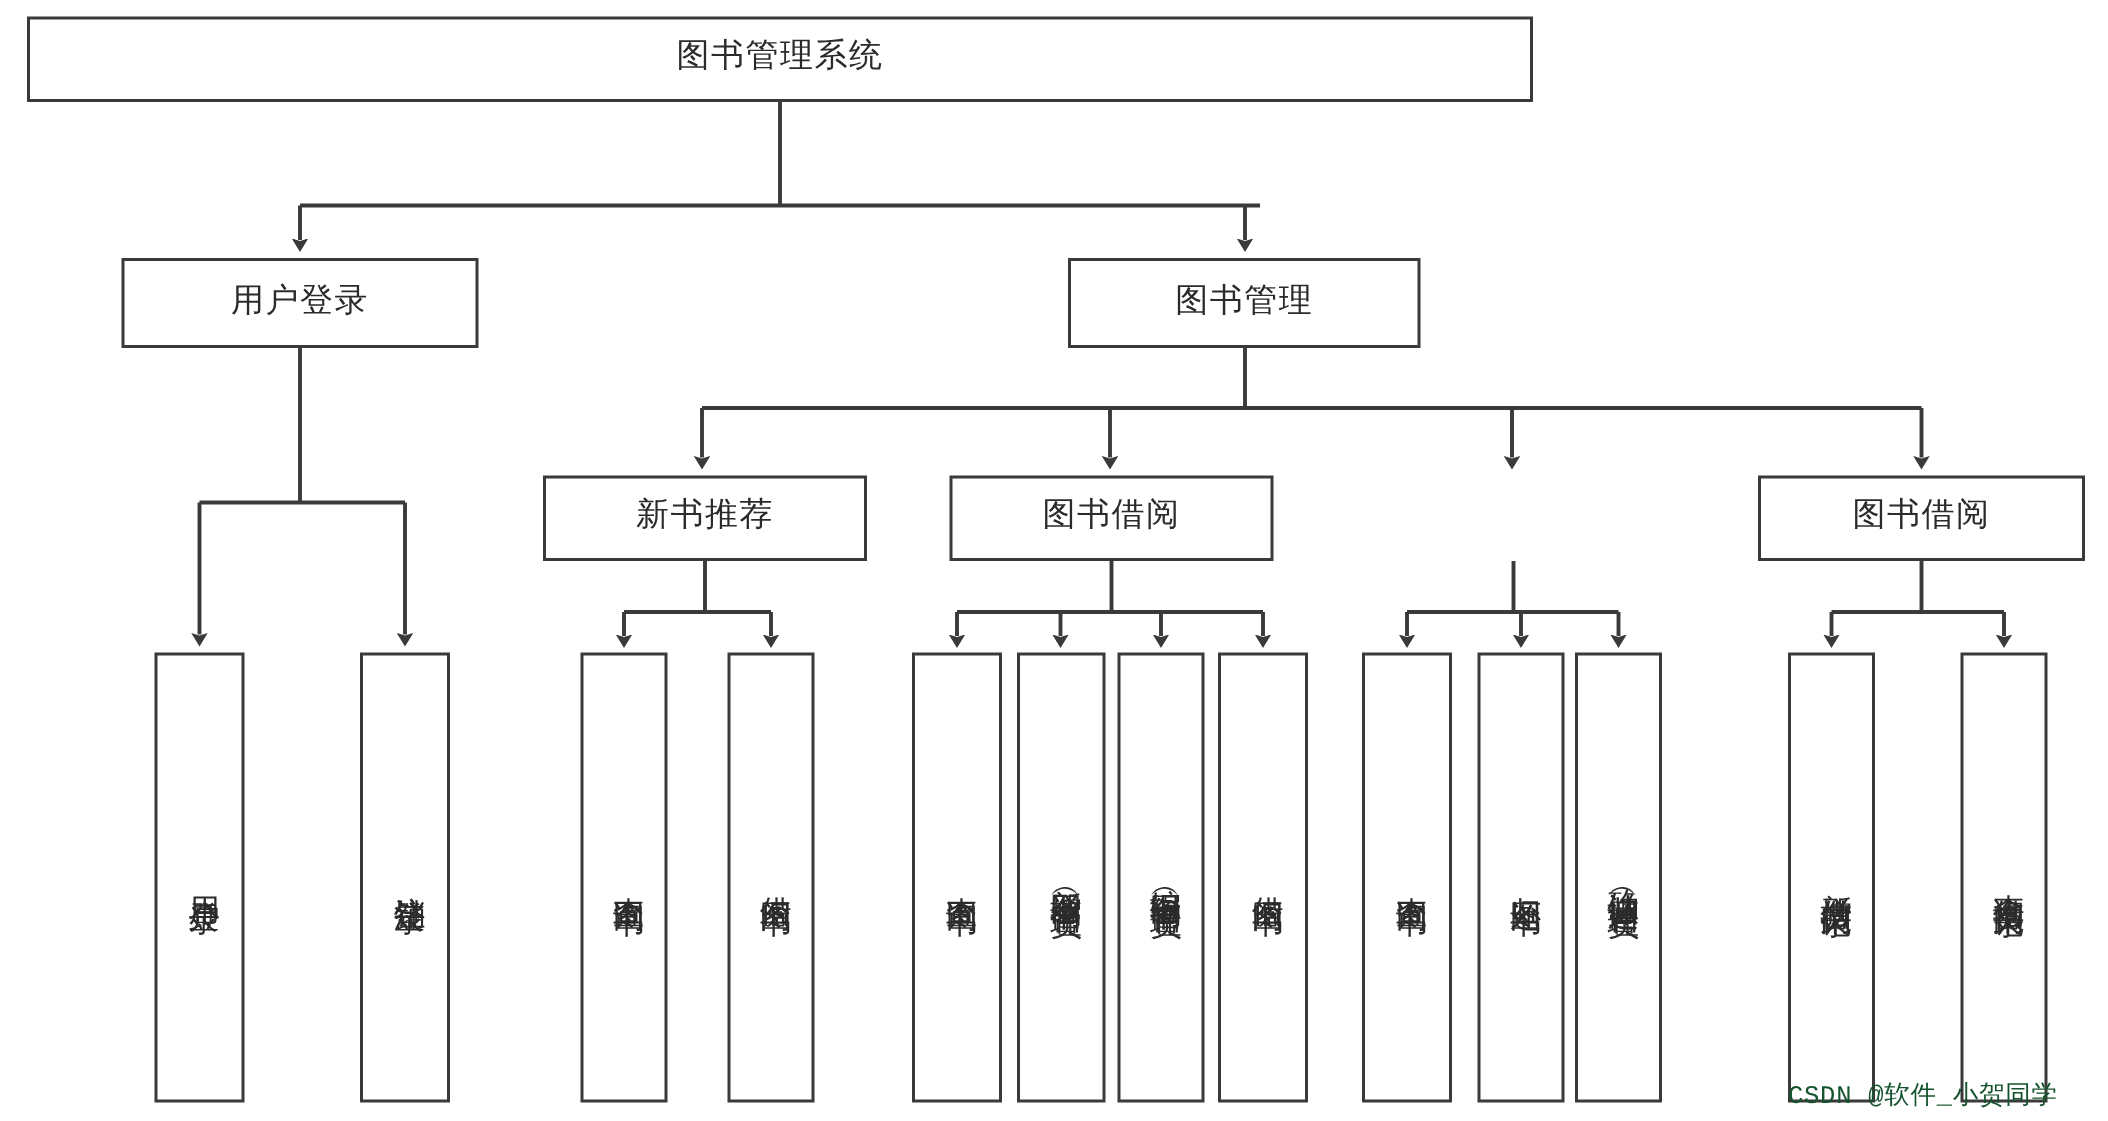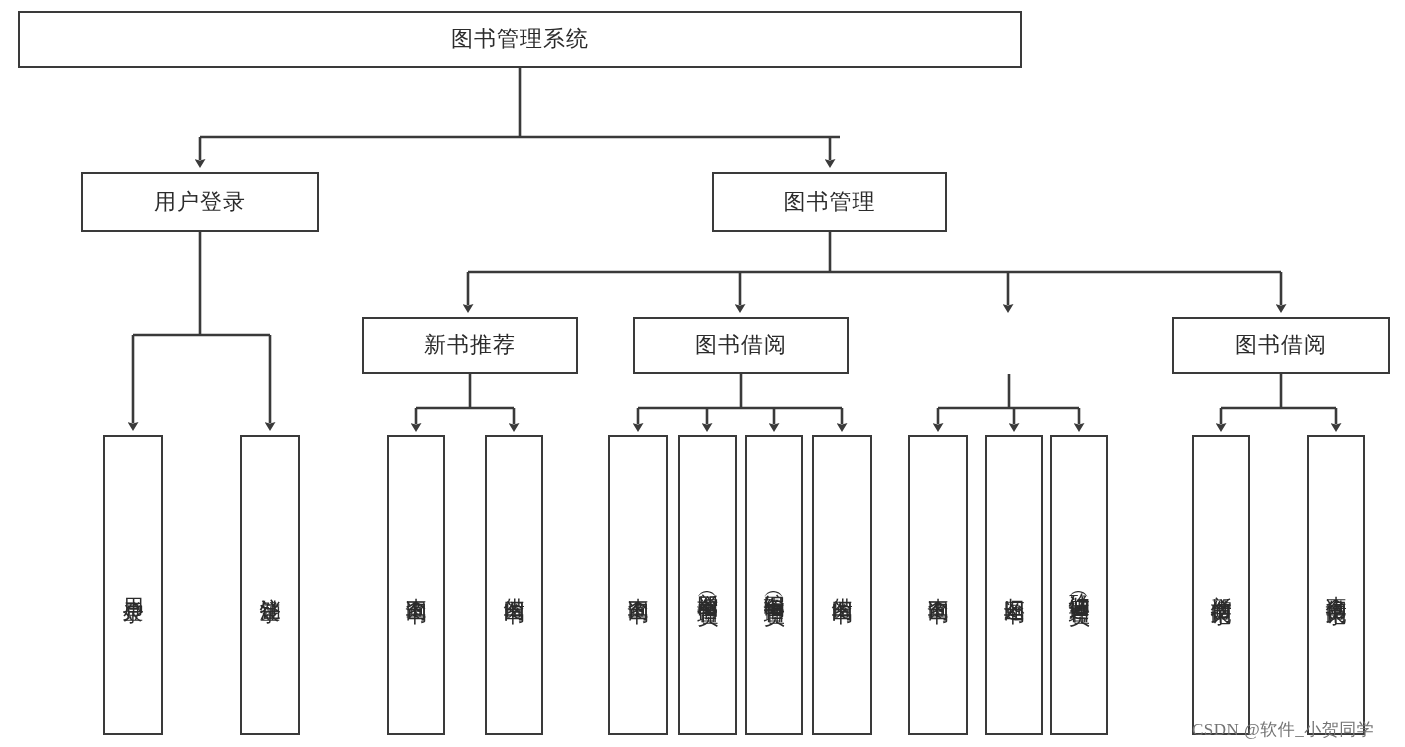--- a/index.html
+++ b/index.html
@@ -7,21 +7,21 @@
     margin: 0;
     padding: 0;
     background: #ffffff;
   }
   #canvas {
     position: relative;
     width: 1405px;
     height: 747px;
     background: #ffffff;
     overflow: hidden;
-    font-family: Liberation Serif, serif;
+    font-family: Liberation Mono, monospace;
   }
   #edges {
     position: absolute;
     left: 0;
     top: 0;
     width: 1405px;
     height: 747px;
     pointer-events: none;
   }
   .node {
@@ -50,21 +50,21 @@
     justify-content: center;
   }
   .node.vert .vtext {
     writing-mode: vertical-rl;
     text-orientation: upright;
     white-space: nowrap;
     text-align: center;
   }
   .watermark {
     position: absolute;
-    color: #737373;
+    color: #14532d;
     font-size: 17px;
     letter-spacing: 0.5px;
     white-space: nowrap;
     user-select: none;
   }
 </style>
 </head>
 <body>
 
 <div id="canvas">

